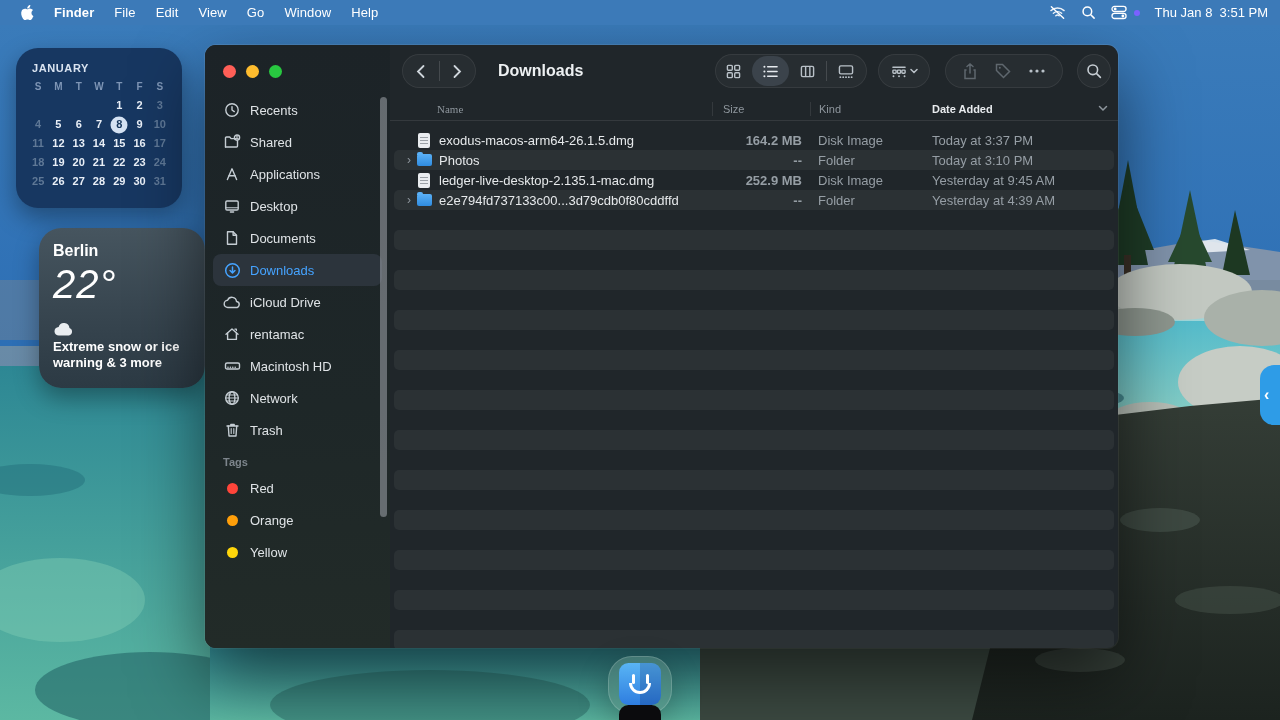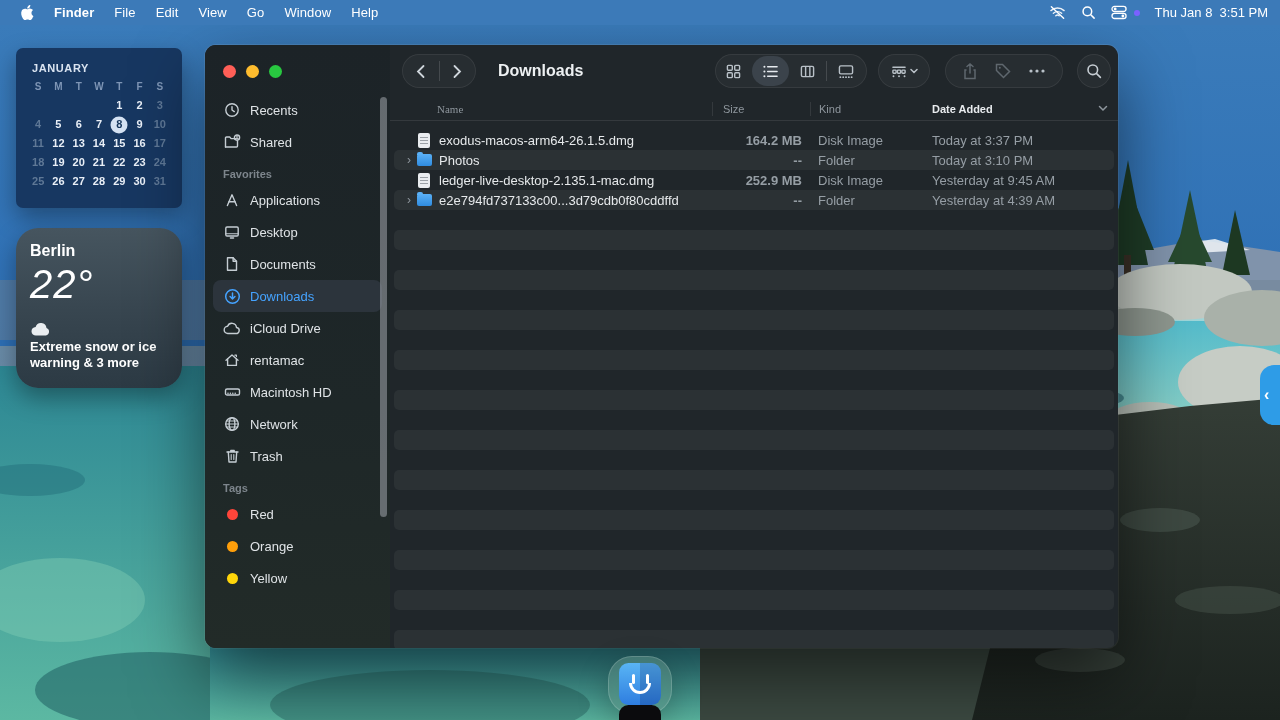--- a/index.html
+++ b/index.html
@@ -18,30 +18,30 @@
   .mb-item{padding:0 10px;line-height:25px;letter-spacing:.1px;}
   .mb-item.app{font-weight:bold;}
   .mb-right{margin-left:auto;display:flex;align-items:center;gap:15px;}
   .mb-ico{display:flex;align-items:center;}
   .mb-clock{font-size:13px;font-weight:500;white-space:pre;}
   .mb-dot{width:6px;height:6px;border-radius:50%;background:#7b61ff;margin-left:-9px;}
 
   
   .widget{position:fixed;left:16px;width:166px;height:160px;border-radius:22px;z-index:5;
     box-shadow:0 10px 24px rgba(0,0,0,.35);color:#fff;}
-  #calendar-widget{top:48px;background:#173761;padding:12px 12px 8px;border-radius:7px;}
+  #calendar-widget{top:48px;background:#173761;padding:12px 12px 8px;}
   .cal-month{font-size:11px;font-weight:bold;letter-spacing:.6px;color:#d9e3f0;margin:2px 0 4px 4px;}
   .cal-grid{display:grid;grid-template-columns:repeat(7,1fr);text-align:center;}
   .cal-wd{font-size:10px;font-weight:bold;color:#7e95b5;height:18px;line-height:18px;}
   .cal-day{font-size:11px;font-weight:bold;color:#e9eff7;height:19px;line-height:19px;position:relative;}
   .cal-day.dim{color:#5f7896;}
   .cal-day.sel{color:#16365c;}
   .cal-day.sel::before{content:"";position:absolute;left:50%;top:50%;width:17px;height:17px;
     transform:translate(-50%,-50%);background:#d5e2f3;border-radius:50%;z-index:-1;}
-  #weather-widget{top:228px;background:linear-gradient(180deg,#46555f 0%,#37454f 55%,#2c3a44 100%);padding:14px;}
+  #weather-widget{top:228px;background:linear-gradient(180deg,#46555f 0%,#37454f 55%,#2c3a44 100%);padding:14px;margin-left:23px;}
   .wx-city{font-size:16px;font-weight:bold;}
   .wx-temp{font-size:40px;font-weight:200;margin-top:2px;letter-spacing:1px;font-style:italic;}
   .wx-cloud{margin-top:14px;}
   .wx-cond{font-size:13px;font-weight:bold;line-height:1.22;margin-top:3px;}
 
   
   .window{position:fixed;left:205px;top:45px;width:913px;height:603px;border-radius:11px;
     background:#20262a;box-shadow:0 30px 70px rgba(0,0,0,.55),0 0 0 1px rgba(255,255,255,.09);
     z-index:10;display:flex;overflow:hidden;color:#dfe3e6;}
   .sidebar{width:185px;flex:none;background:linear-gradient(180deg,#1c2327 0%,#1e2728 60%,#222b28 100%);
@@ -380,21 +380,20 @@
             <svg width="17" height="16" viewBox="0 0 17 16" fill="none" stroke="currentColor" stroke-width="1.4" stroke-linecap="round" stroke-linejoin="round">
               <path d="M1.5 13V4a1 1 0 0 1 1-1h3.2l1.4 1.6h4.4"></path>
               <path d="M1.5 13h11a1 1 0 0 0 1-1V6.6"></path>
               <circle cx="13" cy="3.6" r="2.6"></circle>
               <circle cx="13" cy="2.9" r=".9" fill="currentColor" stroke="none"></circle>
               <path d="M11.5 5.3c.3-.8 2.7-.8 3 0" stroke-width="1.2"></path>
             </svg>
           </span>
           <span>Shared</span>
         </div>
-        <div class="sb-group-label">Favorites</div>
         <div class="sb-item">
           <span class="ic">
             <svg width="16" height="16" viewBox="0 0 16 16" fill="none" stroke="currentColor" stroke-width="1.4" stroke-linecap="round" stroke-linejoin="round">
               <path d="M3.4 13.5 8 2.8l4.6 10.7"></path>
               <path d="M5 9.7h6"></path>
               <path d="M1.5 13.5h13" opacity="0"></path>
             </svg>
           </span>
           <span>Applications</span>
         </div>

